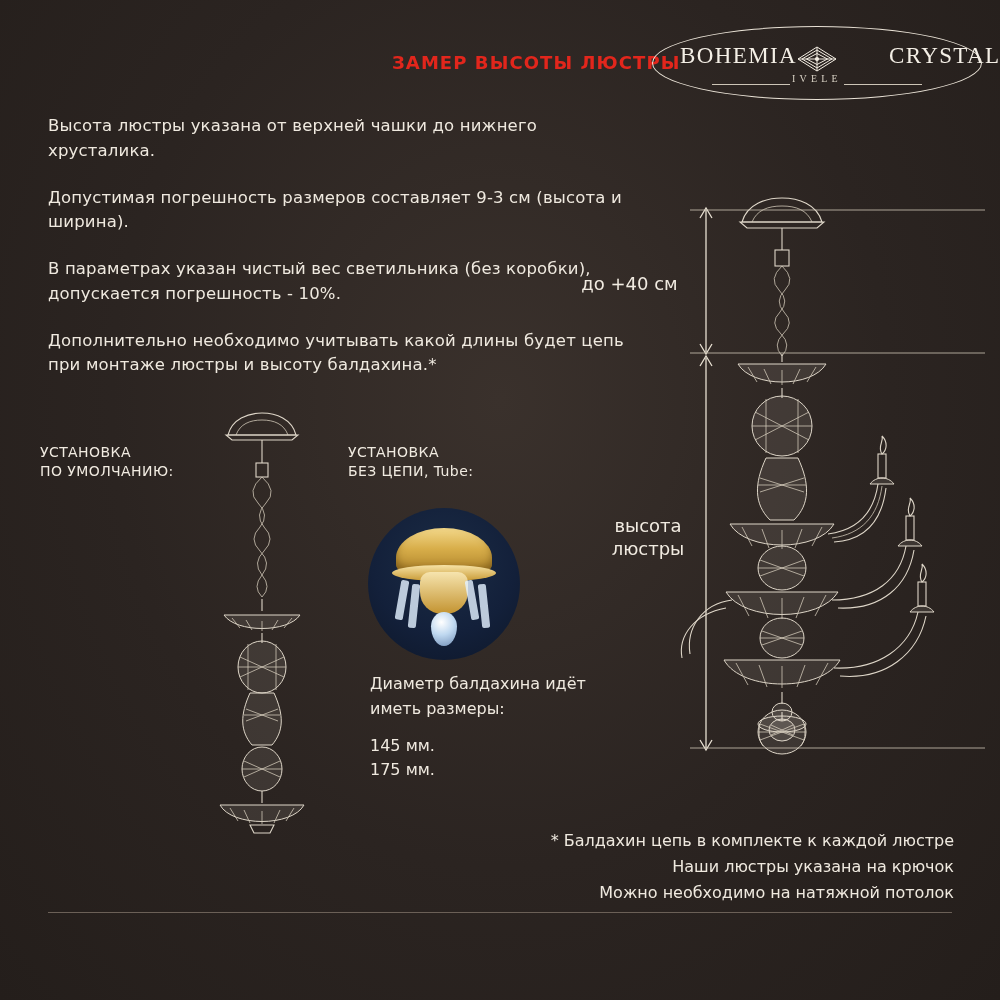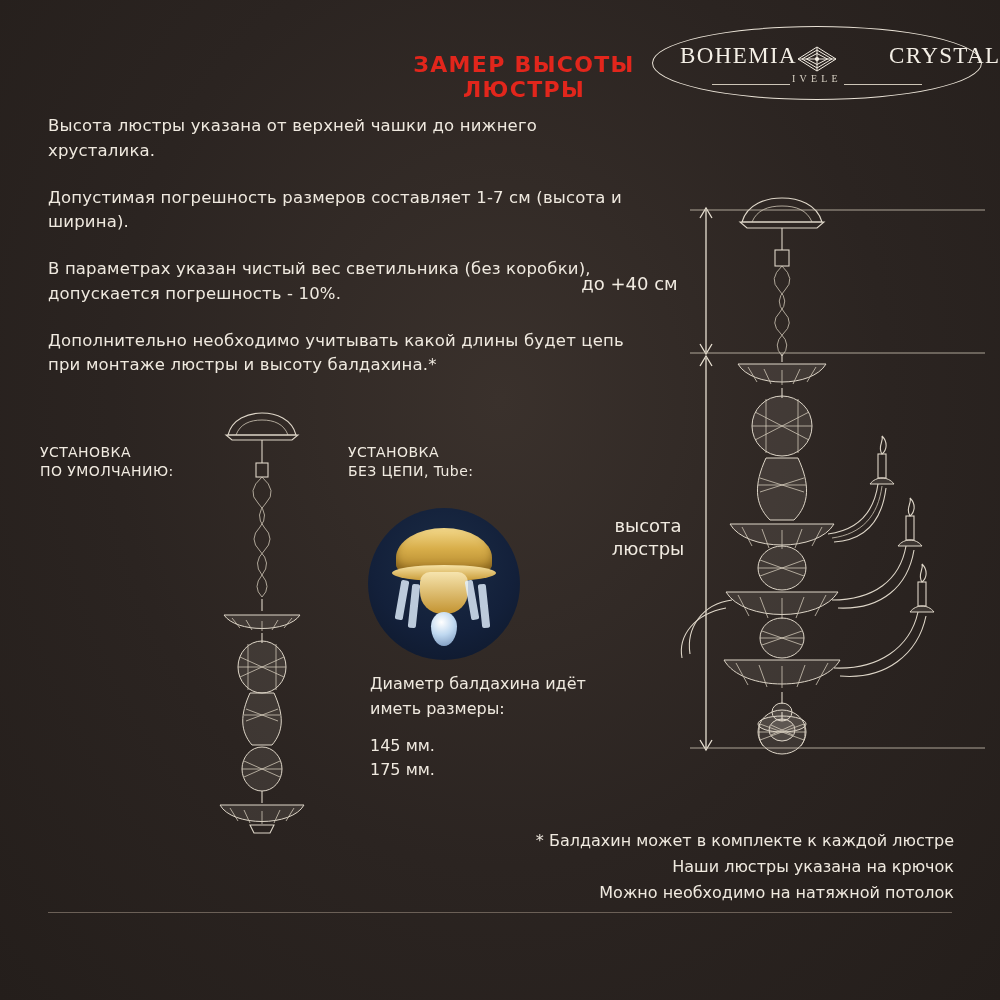--- a/index.html
+++ b/index.html
@@ -19,26 +19,26 @@
     width: 1000px;
     height: 1000px;
     background: #2c2522;
     background-image:
       radial-gradient(ellipse at 50% 40%, #3a312c 0%, #2b2421 55%, #241e1b 100%);
   }
 
   
   .header-title {
     position: absolute;
-    left: 374px;
+    left: 392px;
     top: 52px;
     width: 300px;
-    text-align: center;
+    text-align: left;
     color: #e2261c;
-    font-size: 22px;
+    font-size: 18px;
     font-weight: bold;
     letter-spacing: 0.06em;
   }
   .brand {
     position: absolute;
     right: 18px;
     top: 26px;
     width: 330px;
     height: 74px;
   }
@@ -248,21 +248,21 @@
         <path d="M21 7.5 L31.5 13 L21 18.5 L10.5 13 Z"></path>
         <path d="M2 13 L40 13 M21 1 L21 25"></path>
       </g>
       <circle cx="21" cy="13" r="2.1" fill="#f2ece1"></circle>
     </svg>
     <div class="brand-sub">IVELE</div>
   </div>
 
   <div class="intro">
     <p>Высота люстры указана от верхней чашки до нижнего хрусталика.</p>
-    <p>Допустимая погрешность размеров составляет 1-7 см (высота и ширина).</p>
+    <p>Допустимая погрешность размеров составляет 9-3 см (высота и ширина).</p>
     <p>В параметрах указан чистый вес светильника (без коробки), допускается погрешность - 10%.</p>
     <p>Дополнительно необходимо учитывать какой длины будет цепь при монтаже люстры и высоту балдахина.*</p>
   </div>
 
   <div class="sect-head" id="head-default">
     <div>УСТАНОВКА</div>
     <div>ПО УМОЛЧАНИЮ:</div>
   </div>
   <div class="sect-head" id="head-nochain">
     <div>УСТАНОВКА</div>
@@ -283,21 +283,21 @@
   <div class="diam">
     <div class="lead">
       <div>Диаметр балдахина идёт</div>
       <div>иметь размеры:</div>
     </div>
     <div>145 мм.</div>
     <div>175 мм.</div>
   </div>
 
   <div class="footnotes">
-    <div>* Балдахин может в комплекте к каждой люстре</div>
+    <div>* Балдахин цепь в комплекте к каждой люстре</div>
     <div>Наши люстры указана на крючок</div>
     <div>Можно необходимо на натяжной потолок</div>
   </div>
 
   <div class="bottom-rule"></div>
 
   <div class="meas-label" id="label-plus40">до +40 см</div>
   <div class="meas-label" id="label-height">
     <div>высота</div>
     <div>люстры</div>

